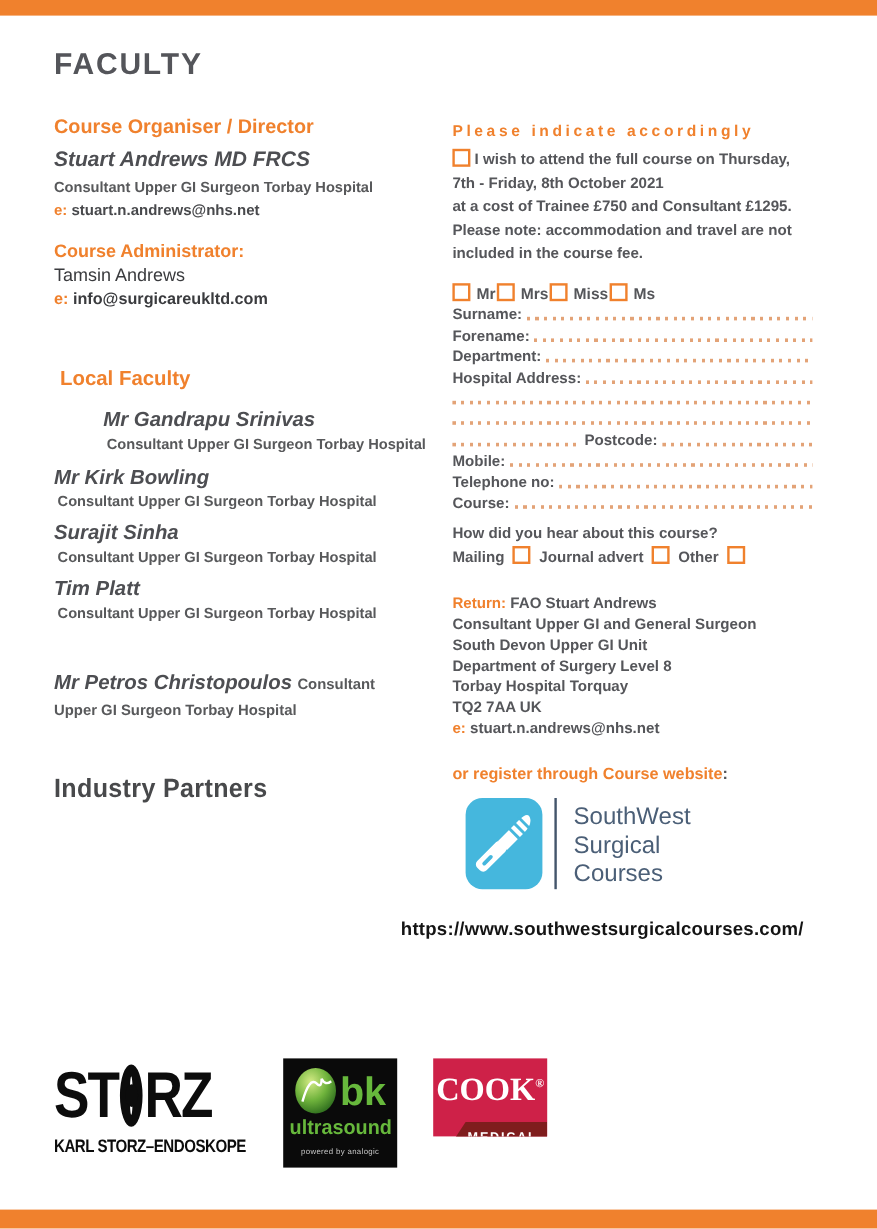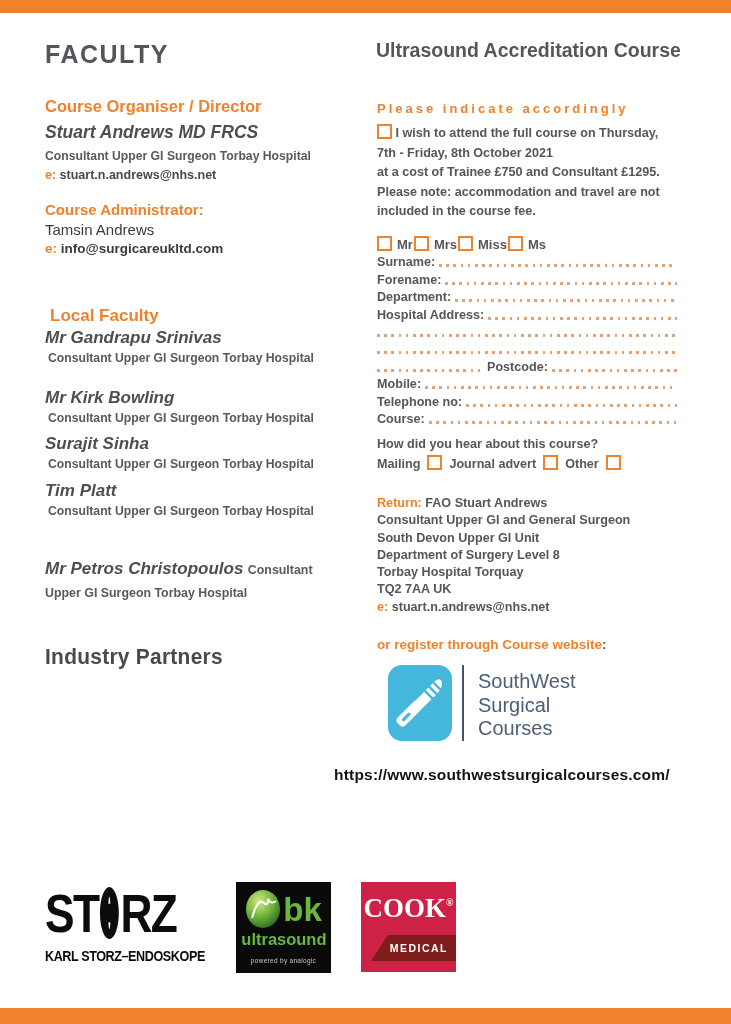--- a/index.html
+++ b/index.html
@@ -17,21 +17,21 @@
   #org-name{top:122px;left:45px;font-size:17.5px;font-weight:bold;font-style:italic;color:#4D4E52;}
   #org-title{top:149px;left:45px;font-size:12.2px;font-weight:bold;color:#58595B;}
   #org-email{top:168px;left:45px;font-size:12.5px;font-weight:bold;color:#48494C;}
   #admin-h{top:201px;left:45px;font-size:15px;font-weight:bold;color:#F0812D;text-align:center;}
   #admin-name{top:221px;left:45px;font-size:15px;color:#3A3B3E;}
   #admin-email{top:241px;left:45px;font-size:13.5px;font-weight:bold;color:#3A3B3E;}
   #local-h{top:306px;left:50px;font-size:17px;font-weight:bold;color:#F0812D;}
   .fac{left:45px;width:312px;}
   .fac .fname{font-size:17px;font-weight:bold;font-style:italic;color:#4D4E52;line-height:20px;}
   .fac .ftitle{font-size:12.2px;font-weight:bold;color:#58595B;margin-top:3px;padding-left:3px;}
-  #fac0{top:328px;} #fac1{top:388px;} #fac2{top:434px;} #fac3{top:481px;}
+  #fac0{top:340px;margin-left:41px;} #fac1{top:388px;} #fac2{top:434px;} #fac3{top:481px;}
   #petros{top:558px;left:45px;width:306px;line-height:21px;}
   #petros .fname{font-size:17px;font-weight:bold;font-style:italic;color:#4D4E52;}
   #petros .ftitle{font-size:12.4px;font-weight:bold;color:#58595B;}
   #industry-h{top:644px;left:45px;font-size:22px;font-weight:bold;color:#48494B;transform:scaleX(.95);transform-origin:left;letter-spacing:.3px;}
 
   
   #course-title{top:38px;left:376px;width:332px;font-size:19.5px;font-weight:bold;color:#55565A;line-height:25px;}
   #indicate-h{top:101px;left:377px;font-size:13px;font-weight:bold;color:#F0812D;letter-spacing:3px;}
   #attend{top:124px;left:377px;width:335px;font-size:12.6px;font-weight:bold;color:#55565A;line-height:19.5px;}
   .cb{display:inline-block;width:11px;height:11px;border:2px solid #F0812D;background:#fff;vertical-align:-2px;}
@@ -67,21 +67,21 @@
   .storz-o::after{content:"";position:absolute;left:50%;top:50%;transform:translate(-50%,-50%);
                   width:13px;height:19px;background:#0C0C0C;border-radius:50%;}
   .storz-sub{margin-top:7px;font-size:15px;font-weight:900;color:#0C0C0C;white-space:nowrap;
              transform:scaleX(.84);transform-origin:left;letter-spacing:-.5px;}
   #bk{top:882px;left:236px;width:95px;height:91px;background:#0A0A0A;display:flex;flex-direction:column;
       align-items:center;box-sizing:border-box;}
   .bk-top{display:flex;align-items:center;margin-top:7px;}
   .bk-word{font-size:33px;font-weight:bold;color:#67B83C;line-height:1;margin-left:2px;}
   .bk-ultra{font-size:17px;font-weight:bold;color:#67B83C;line-height:1;margin-top:2px;transform:scaleX(.97);}
   .bk-powered{font-size:6.5px;color:#C9C9C9;margin-top:9px;letter-spacing:.3px;}
-  #cook{top:882px;left:361px;width:95px;height:90px;background:#CE2148;position:relative;overflow:hidden;}
+  #cook{top:882px;left:361px;width:95px;height:65px;background:#CE2148;position:relative;overflow:hidden;}
   .cook-word{margin-top:13px;text-align:center;font-family:"Liberation Serif",serif;font-weight:bold;
              font-size:27px;color:#fff;line-height:1;}
   .cook-reg{font-size:10px;vertical-align:11px;font-weight:bold;}
   .cook-band{position:absolute;left:10px;right:0;top:53px;height:26px;background:#7f1d1d;
              clip-path:polygon(20% 0,100% 0,100% 100%,0 100%);
              display:flex;align-items:center;justify-content:flex-end;padding-right:8px;box-sizing:border-box;}
   .cook-band span{font-size:10.5px;font-weight:bold;color:#fff;letter-spacing:1.5px;}
 </style>
 </head>
 <body>
@@ -127,21 +127,20 @@
   </div>
 
   <div class="abs" id="petros">
     <span class="fname">Mr Petros Christopoulos</span>
     <span class="ftitle">Consultant Upper GI Surgeon Torbay Hospital</span>
   </div>
 
   <div class="abs" id="industry-h">Industry Partners</div>
 
   <div class="abs" id="course-title">
-    <div>Ultrasound Accreditation Course</div>
   </div>
 
   <div class="abs" id="indicate-h">Please indicate accordingly</div>
 
   <div class="abs" id="attend">
     <div>
       <span class="cb"></span>
       <span>I wish to attend the full course on Thursday,</span>
     </div>
     <div>7th - Friday, 8th October 2021</div>

